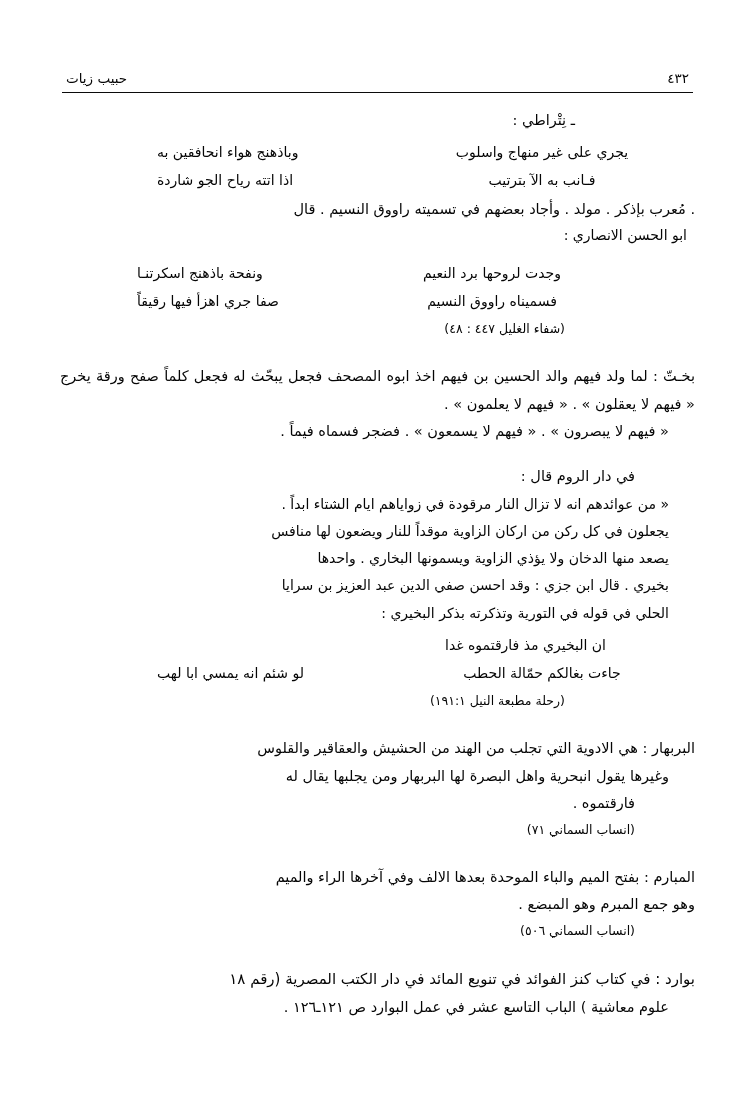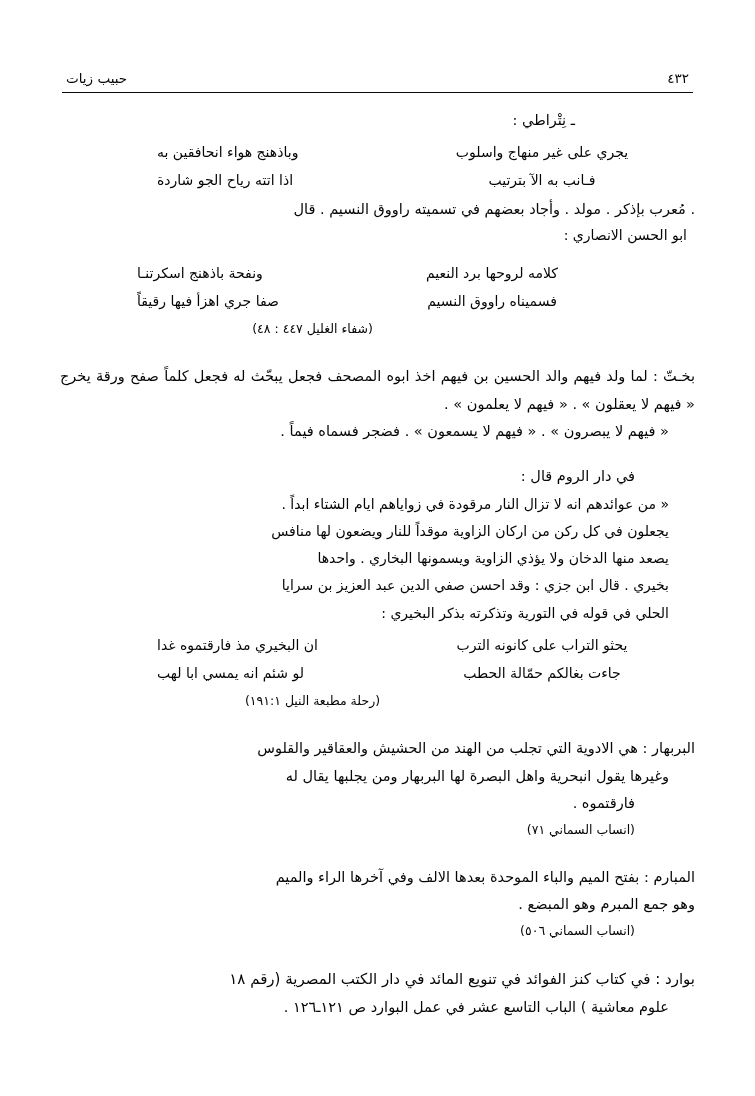--- a/index.html
+++ b/index.html
@@ -72,21 +72,21 @@
   .attrib {
     text-align: right;
     font-size: 14px;
     padding-right: 8px;
   }
   .small-ref {
     font-size: 12.5px;
     letter-spacing: 0.3px;
   }
   .ref-right {
-    text-align: center;
+    text-align: right;
     padding-right: 130px;
   }
   .ref-center-left {
     text-align: right;
     padding-right: 60px;
   }
 
   
   .verses {
     margin: 4px 0 2px 0;
@@ -162,21 +162,21 @@
         </div>
       </div>
 
       <div class="lead">. مُعرب بإذكر . مولد . وأجاد بعضهم في تسميته راووق النسيم . قال</div>
       <div class="attrib">ابو الحسن الانصاري :</div>
 
       <div class="spacer-sm"></div>
 
       <div class="verses narrow wide-indent">
         <div class="verse">
-          <span class="hemi first">كلامه لروحها برد النعيم</span>
+          <span class="hemi first">وجدت لروحها برد النعيم</span>
           <span class="hemi second">ونفحة باذهنج اسكرتنـا</span>
         </div>
         <div class="verse">
           <span class="hemi first">فسميناه راووق النسيم</span>
           <span class="hemi second">صفا جري اهزأ فيها رقيقاً</span>
         </div>
       </div>
 
       <div class="small-ref ref-right">(شفاء الغليل ٤٤٧ : ٤٨)</div>
     </div>
@@ -194,21 +194,20 @@
       <div class="lead indent-2">في دار الروم قال :</div>
 
       <div class="quote-block">« من عوائدهم انه لا تزال النار مرقودة في زواياهم ايام الشتاء ابداً .</div>
       <div class="quote-block">يجعلون في كل ركن من اركان الزاوية موقداً للنار ويضعون لها منافس</div>
       <div class="quote-block">يصعد منها الدخان ولا يؤذي الزاوية ويسمونها البخاري . واحدها</div>
       <div class="quote-block">بخيري . قال ابن جزي : وقد احسن صفي الدين عبد العزيز بن سرايا</div>
       <div class="quote-block">الحلي في قوله في التورية وتذكرته بذكر البخيري :</div>
 
       <div class="verses">
         <div class="verse">
-          <span class="hemi first">يحثو التراب على كانونه الترب</span>
           <span class="hemi second">ان البخيري مذ فارقتموه غدا</span>
         </div>
         <div class="verse">
           <span class="hemi first">جاءت بغالكم حمّالة الحطب</span>
           <span class="hemi second">لو شئم انه يمسي ابا لهب</span>
         </div>
       </div>
 
       <div class="small-ref ref-right">(رحلة مطبعة النيل ١٩١:١)</div>
     </div>

